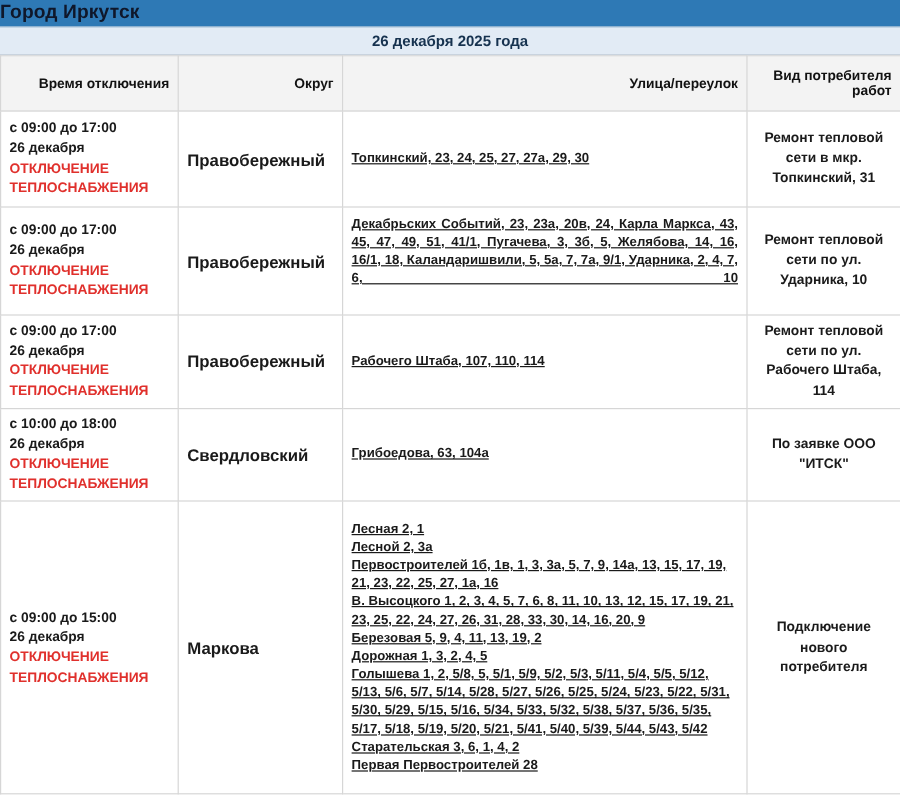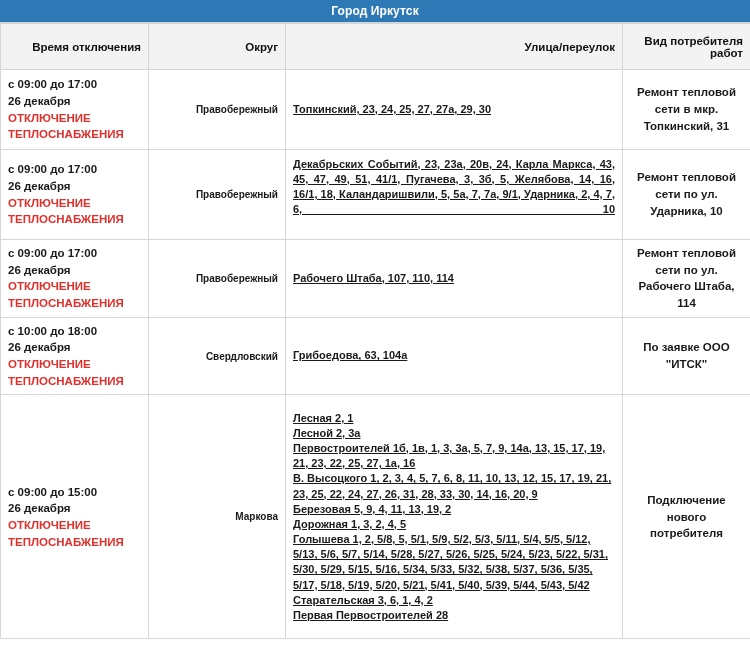--- a/index.html
+++ b/index.html
@@ -19,23 +19,22 @@
     width: 750px;
     height: 663px;
     position: relative;
     box-sizing: border-box;
   }
   
   .title-bar {
     height: 22px;
     line-height: 22px;
     background: #2E79B5;
-    color: #ffffff;
-    text-align: center;
-    font-size: 12px;
+    color: #0f172a;
+    font-size: 16px;
     font-weight: bold;
     letter-spacing: 0.1px;
     border-bottom: 1px solid #cfd8e2;
   }
   .date-bar {
     height: 22px;
     line-height: 22px;
     background: #E2EBF5;
     color: #16324f;
     text-align: center;
@@ -75,23 +74,23 @@
     font-weight: bold;
     line-height: 1.45;
     font-size: 11.5px;
   }
   td.time-cell .hl {
     color: #E0302C;
     display: block;
   }
   td.time-cell .ln { display: block; }
   td.okrug-cell {
-    text-align: right;
-    font-weight: bold;
-    font-size: 10px;
+    text-align: left;
+    font-weight: bold;
+    font-size: 14px;
   }
   td.street-cell {
     text-align: justify;
     text-justify: inter-word;
     font-weight: bold;
     line-height: 1.38;
     font-size: 11px;
     vertical-align: middle;
     text-decoration: underline;
   }
@@ -118,20 +117,21 @@
     width: 100%;
   }
 </style>
 </head>
 <body>
 
 <div class="page">
 
   <div class="title-bar">Город Иркутск</div>
 
+  <div class="date-bar">26 декабря 2025 года</div>
 
   <table class="outage">
     <colgroup>
       <col class="c-time">
         <col class="c-okrug">
         <col class="c-street">
         <col class="c-work">
     </colgroup>
     <thead>
       <tr>

